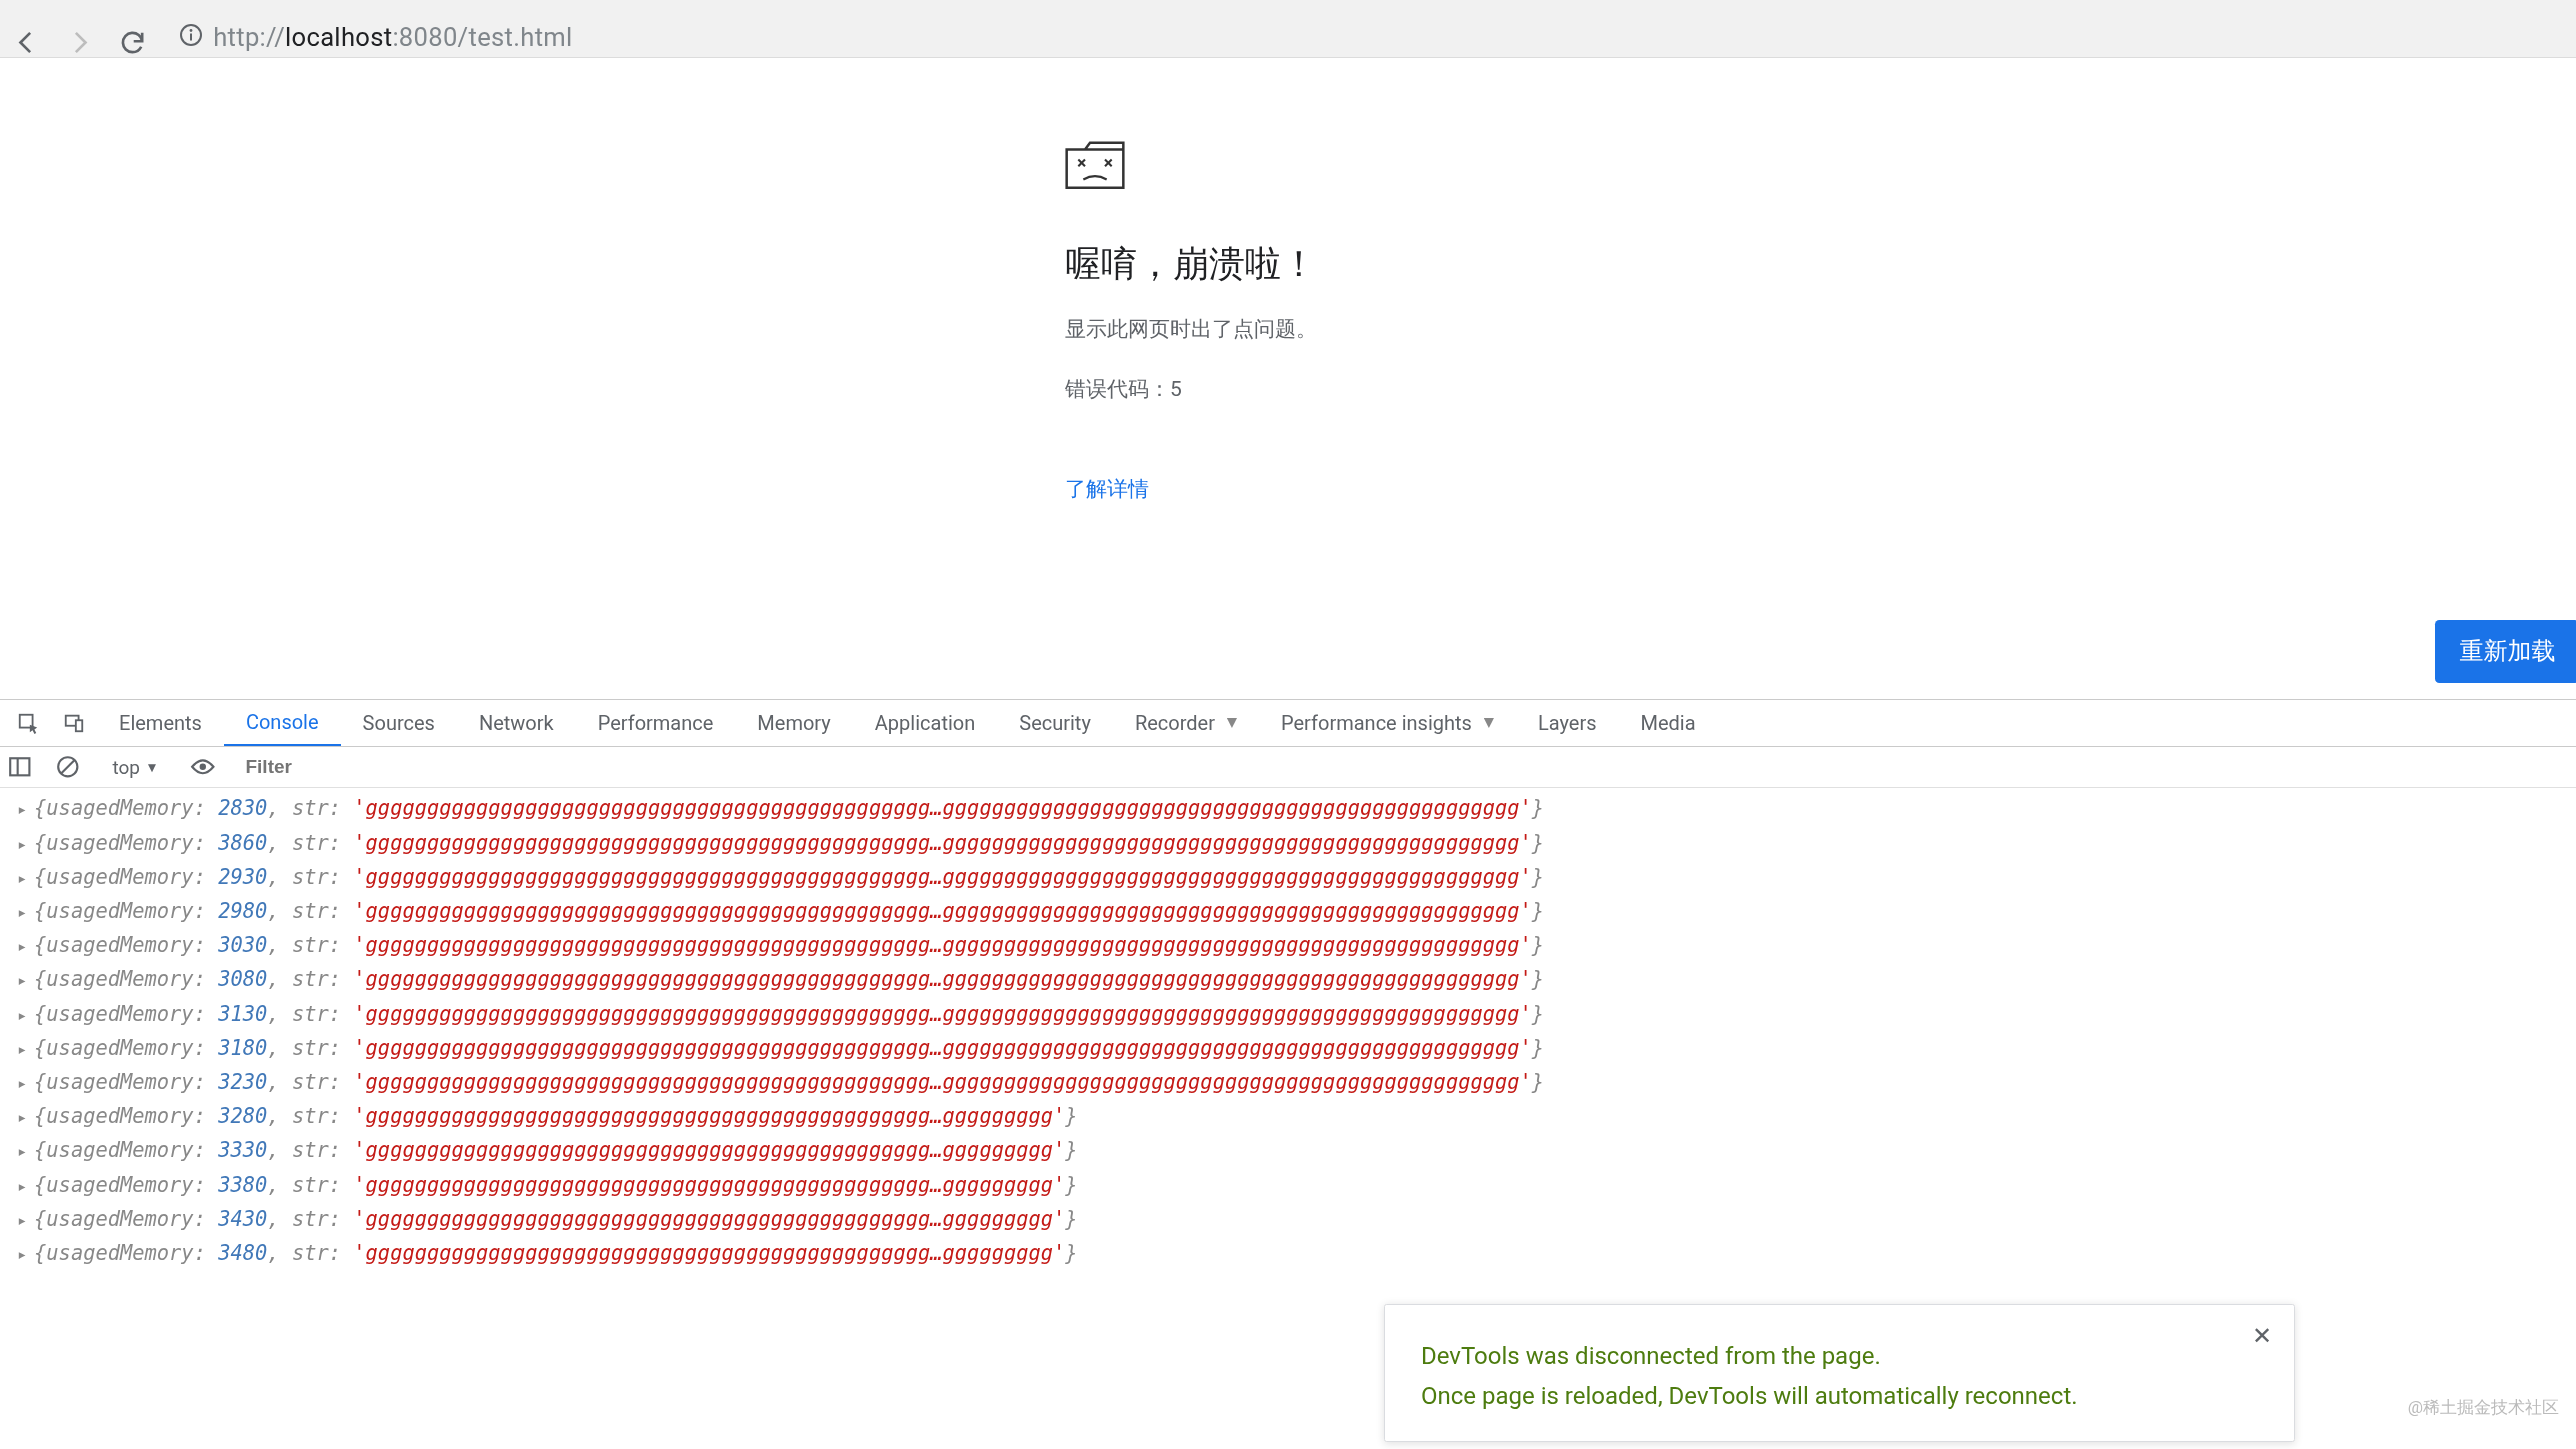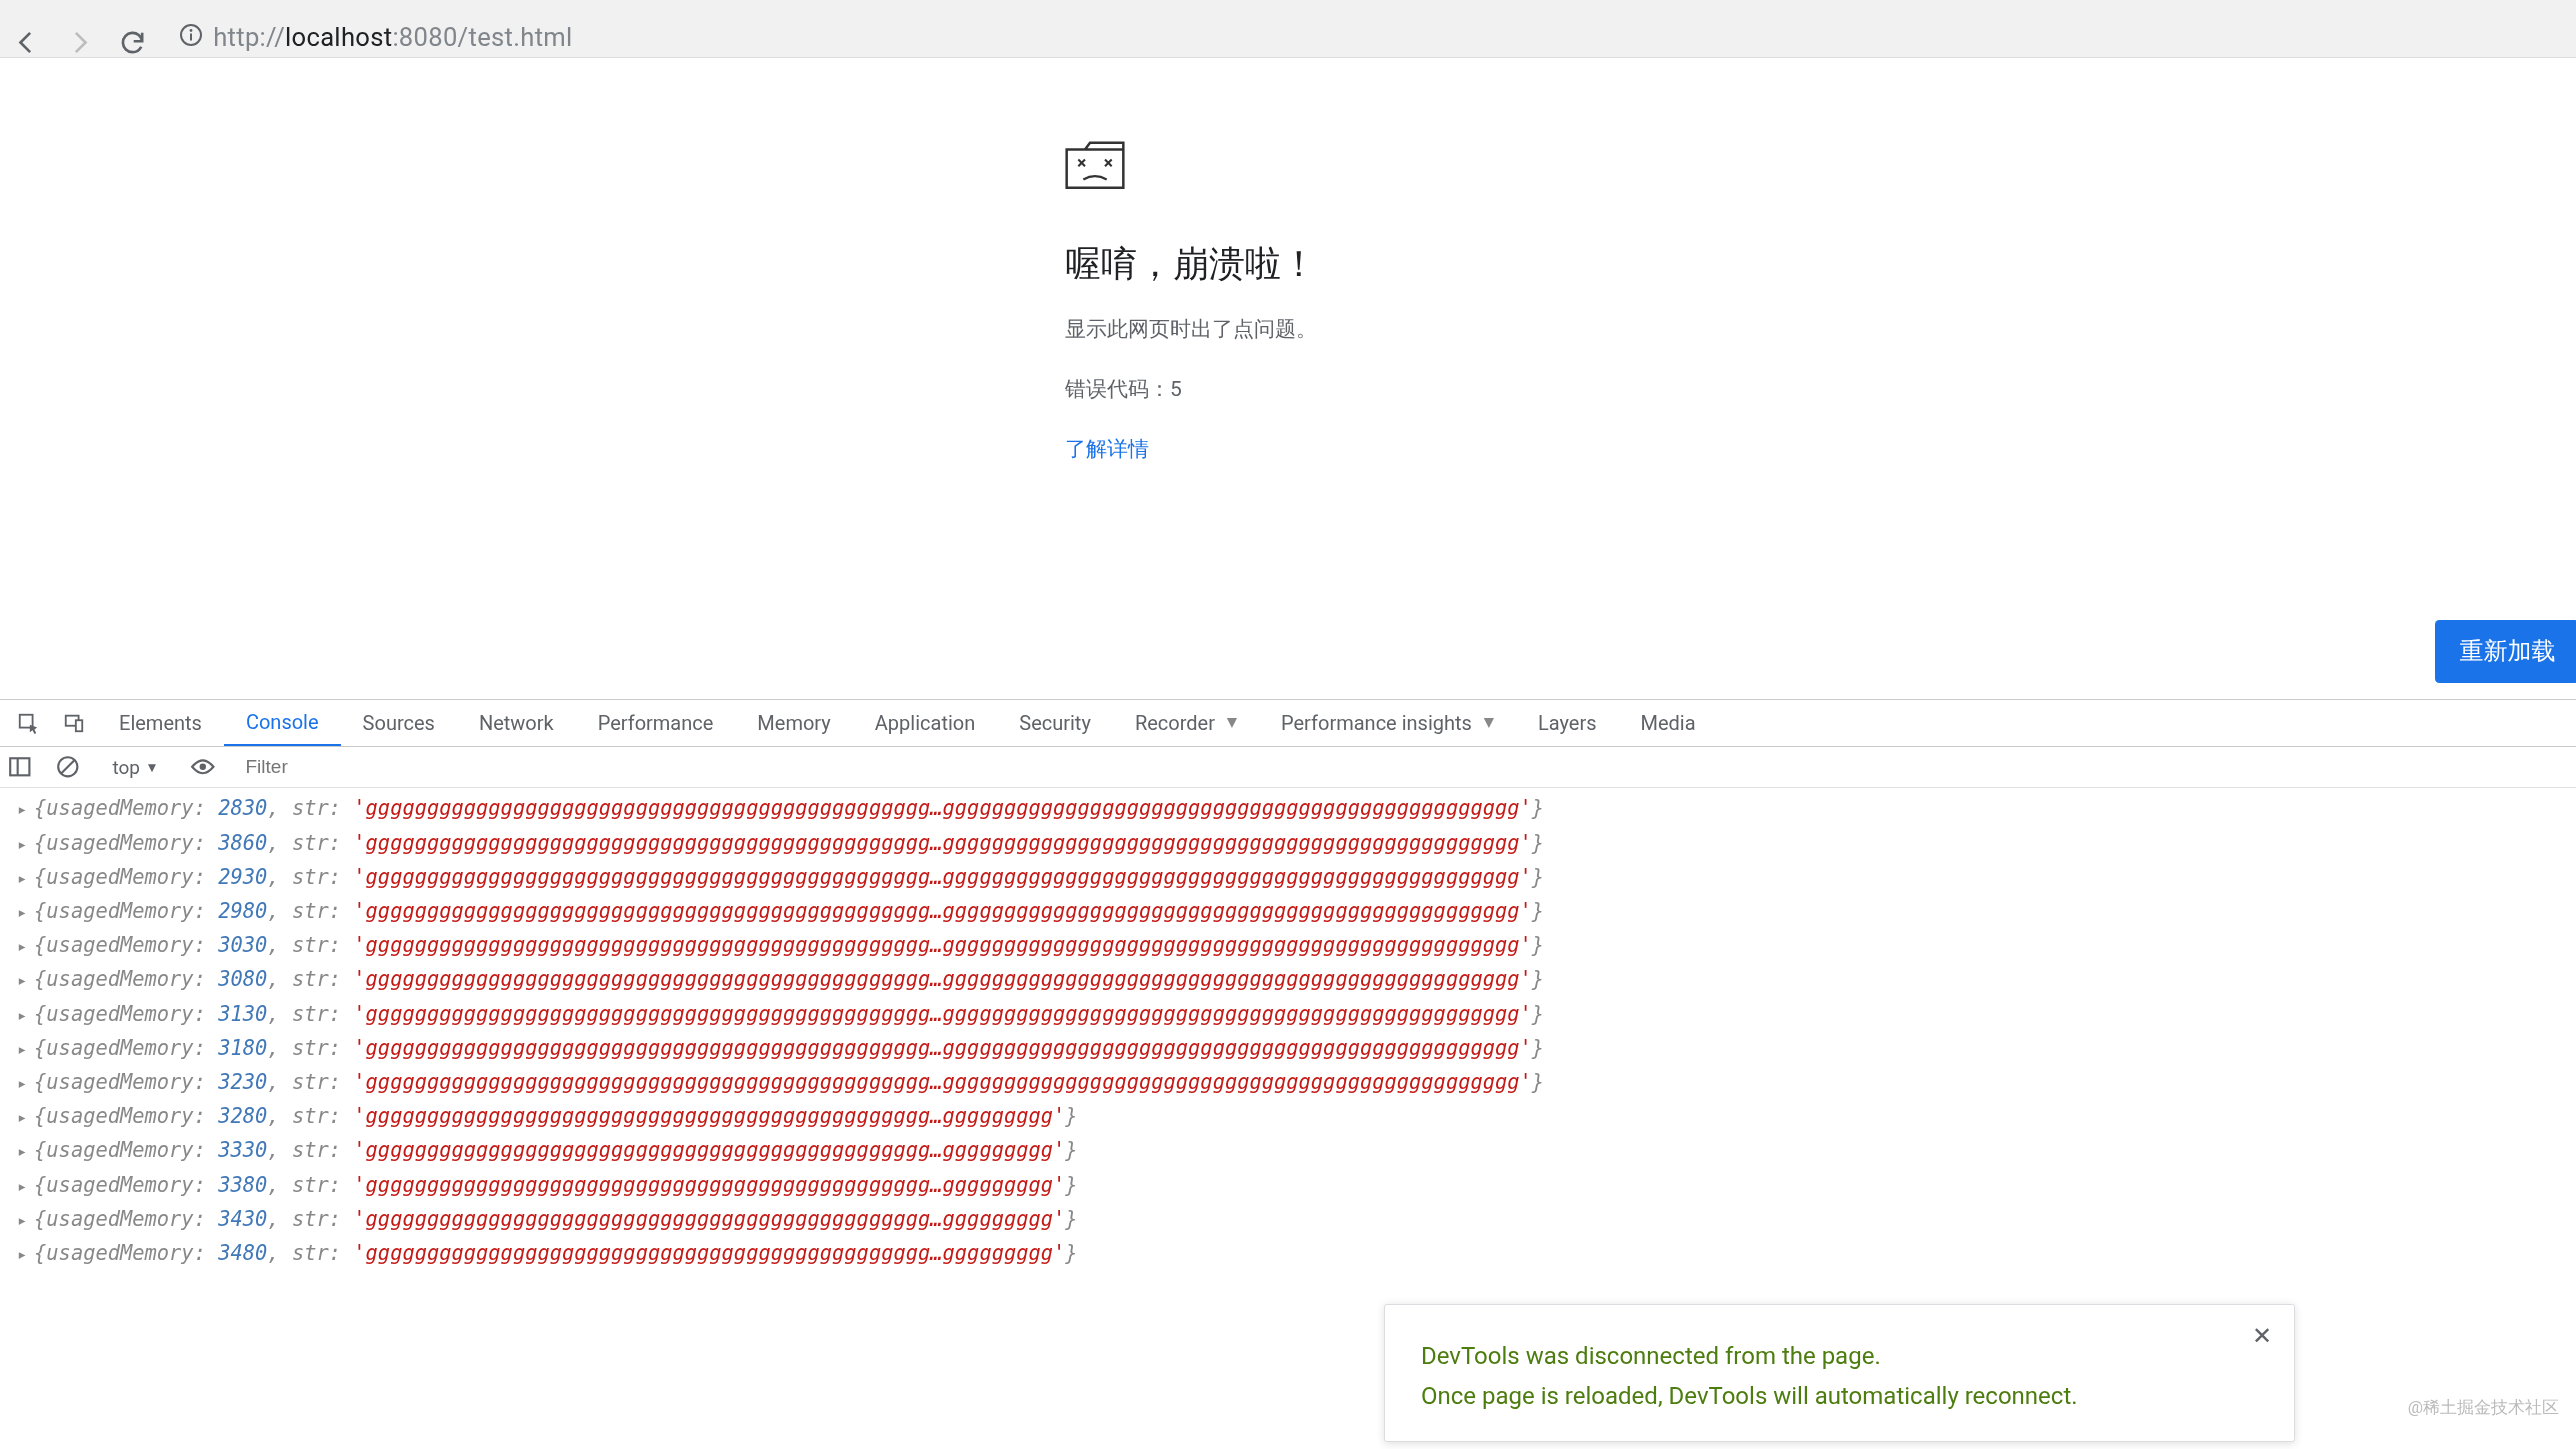--- a/index.html
+++ b/index.html
@@ -16,39 +16,39 @@
 .site-info-icon svg { width: 24px; height: 24px; color: #5f6368; }
 .url-text { font-size: 25.6px; color: #202124; font-weight: 400; letter-spacing: 0.3px; }
 .url-text .dim { color: #80868b; }
 
 
 .error-page { position: relative; background: #fff; height: 639px; }
 .error-content { position: absolute; left: 1065px; top: 81px; width: 511px; }
 .dead-icon { width: 60px; height: 51px; margin-bottom: 47px; }
 .error-title { font-size: 36px; color: #202124; font-weight: 400; margin-bottom: 25.6px; }
 .error-subtitle { font-size: 21px; color: #5f6368; margin-bottom: 32px; }
-.error-code { font-size: 21px; color: #5f6368; margin-bottom: 32px; }
+.error-code { font-size: 21px; color: #5f6368; margin-bottom: 72px; }
 .learn-more { font-size: 21px; color: #1a73e8; text-decoration: none; }
 .reload-button { position: absolute; right: -3.4px; top: 562px; background: #1a73e8; color: #fff; padding: 15.3px 24px; font-size: 24px; border: none; border-radius: 4.3px; cursor: pointer; }
 
 
 .devtools { position: absolute; top: 699px; left: 0; right: 0; bottom: 0; background: #fff; border-top: 0.9px solid #cacaca; }
 .devtools-tabs { height: 47px; display: flex; align-items: center; border-bottom: 0.9px solid #cacaca; padding: 0 5.1px; gap: 0; }
 .dt-tab-icon { width: 25.6px; height: 25.6px; display: flex; align-items: center; justify-content: center; margin: 0 10.2px; }
 .dt-tab-icon svg { width: 22px; height: 22px; color: #5f6368; }
 .dt-tab { padding: 0 22px; height: 100%; display: flex; align-items: center; font-size: 20px; color: #5f6368; cursor: pointer; gap: 6.8px; }
 .dt-tab.active { color: #1a73e8; border-bottom: 2.6px solid #1a73e8; }
 .tab-indicator { width: 10.2px; height: 10.2px; background: #888; clip-path: polygon(50% 100%, 0 0, 100% 0); display: inline-block; margin-left: 5.1px; }
 
 
 .console-filter { height: 41px; display: flex; align-items: center; border-bottom: 0.9px solid #e0e0e0; padding: 0 6.8px; gap: 23px; }
 .cf-btn { width: 25.6px; height: 25.6px; display: flex; align-items: center; justify-content: center; color: #5f6368; }
 .cf-context { font-size: 19px; color: #5f6368; padding: 0 8.5px; display: flex; align-items: center; gap: 5.1px; }
 .cf-context .chev { font-size: 13.6px; }
-.cf-filter-input { border: none; background: transparent; font-size: 19px; color: #5f6368; padding: 3.4px 6.8px; outline: none; width: 170px; }
+.cf-filter-input { border: none; background: transparent; font-size: 19px; color: #5f6368; padding: 3.4px 6.8px; outline: none; width: 170px; font-weight: bold; }
 
 
 .console-log { font-family: Menlo, Consolas, monospace; font-size: 20.4px; padding: 3.4px 0; }
 .log-row { padding: 5.1px 17px; display: flex; align-items: baseline; white-space: nowrap; overflow: hidden; }
 .log-row .arrow { color: #888; margin-right: 6.8px; font-size: 17px; }
 .log-row .obj { font-style: italic; color: #888; }
 .log-row .key { color: #888; }
 .log-row .num { color: #4178b8; }
 .log-row .str { color: #c41a16; }
 .log-row .punct { color: #888; }

